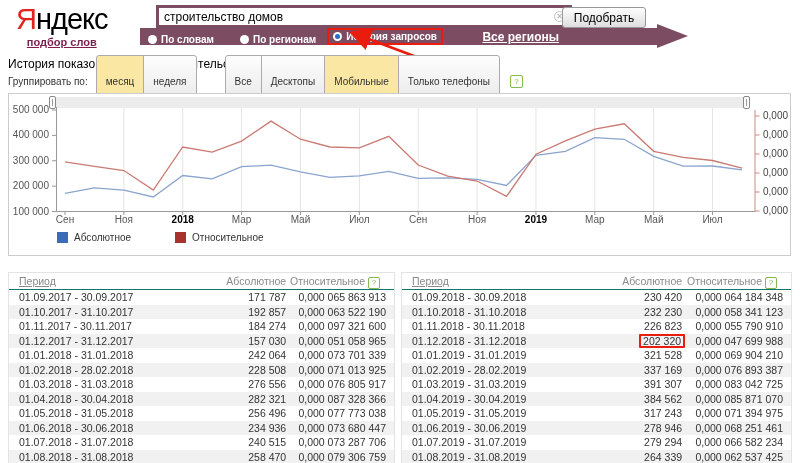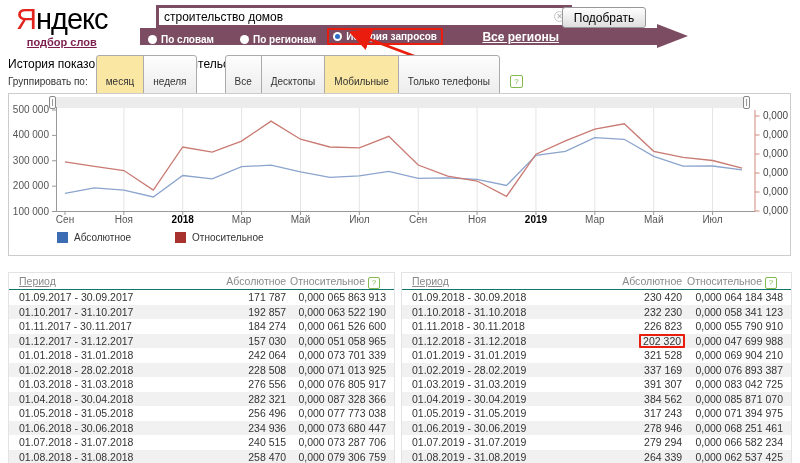--- a/index.html
+++ b/index.html
@@ -243,21 +243,21 @@
         <span class="c-rel">0,000 065 863 913</span>
       </div>
       <div class="trow striped">
         <span class="c-period">01.10.2017 - 31.10.2017</span>
         <span class="c-abs">192 857</span>
         <span class="c-rel">0,000 063 522 190</span>
       </div>
       <div class="trow">
         <span class="c-period">01.11.2017 - 30.11.2017</span>
         <span class="c-abs">184 274</span>
-        <span class="c-rel">0,000 061 526 600</span>
+        <span class="c-rel">0,000 097 321 600</span>
       </div>
       <div class="trow striped">
         <span class="c-period">01.12.2017 - 31.12.2017</span>
         <span class="c-abs">157 030</span>
         <span class="c-rel">0,000 051 058 965</span>
       </div>
       <div class="trow">
         <span class="c-period">01.01.2018 - 31.01.2018</span>
         <span class="c-abs">242 064</span>
         <span class="c-rel">0,000 073 701 339</span>

